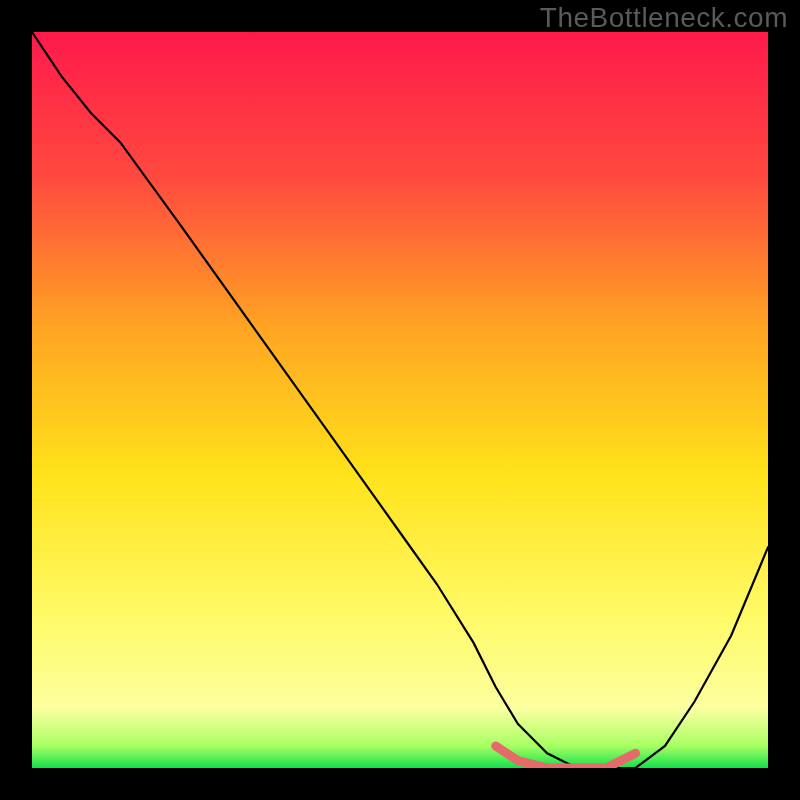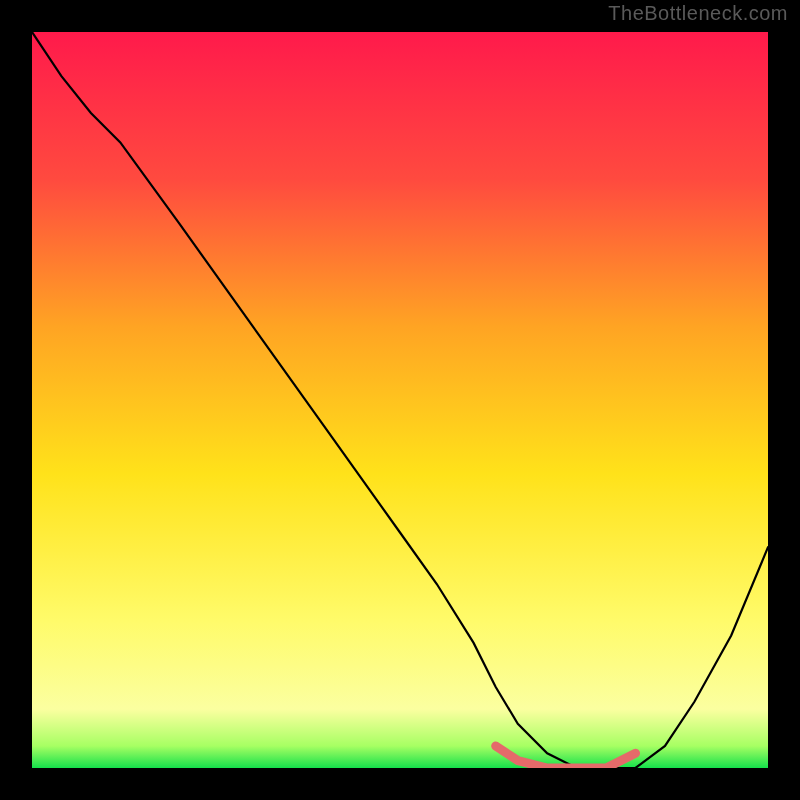--- a/index.html
+++ b/index.html
@@ -14,21 +14,21 @@
     position: relative;
     width: 800px;
     height: 800px;
     background: #000;
   }
   .watermark {
     position: absolute;
     top: 2px;
     right: 12px;
     font-family: Arial, Helvetica, sans-serif;
-    font-size: 20px;
+    font-size: 28px;
     font-weight: 500;
     color: #5a5a5a;
     letter-spacing: 0.5px;
   }
   .plot {
     position: absolute;
     left: 32px;
     top: 32px;
     width: 736px;
     height: 736px;

